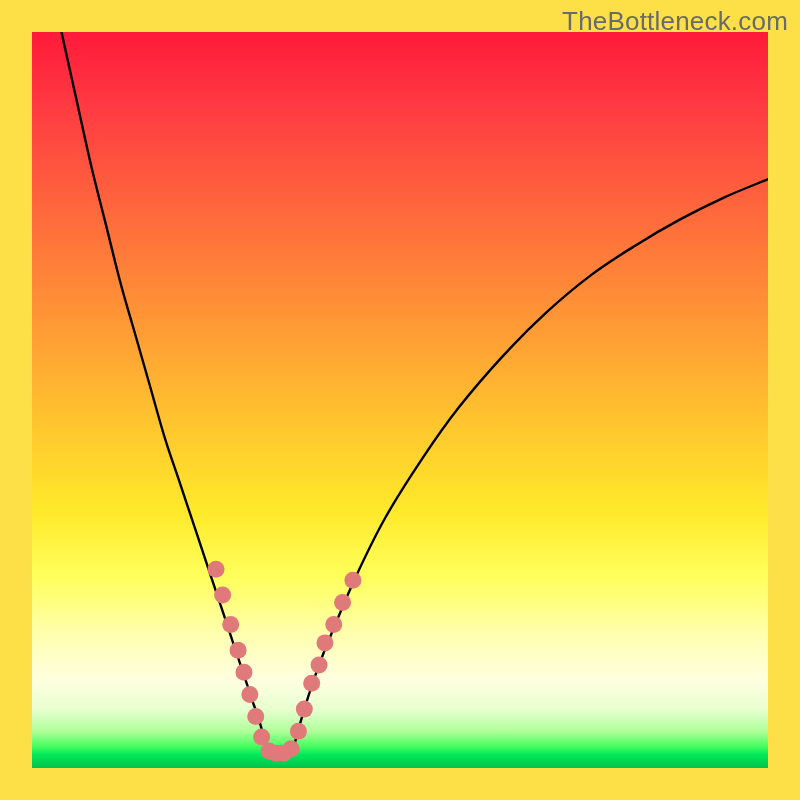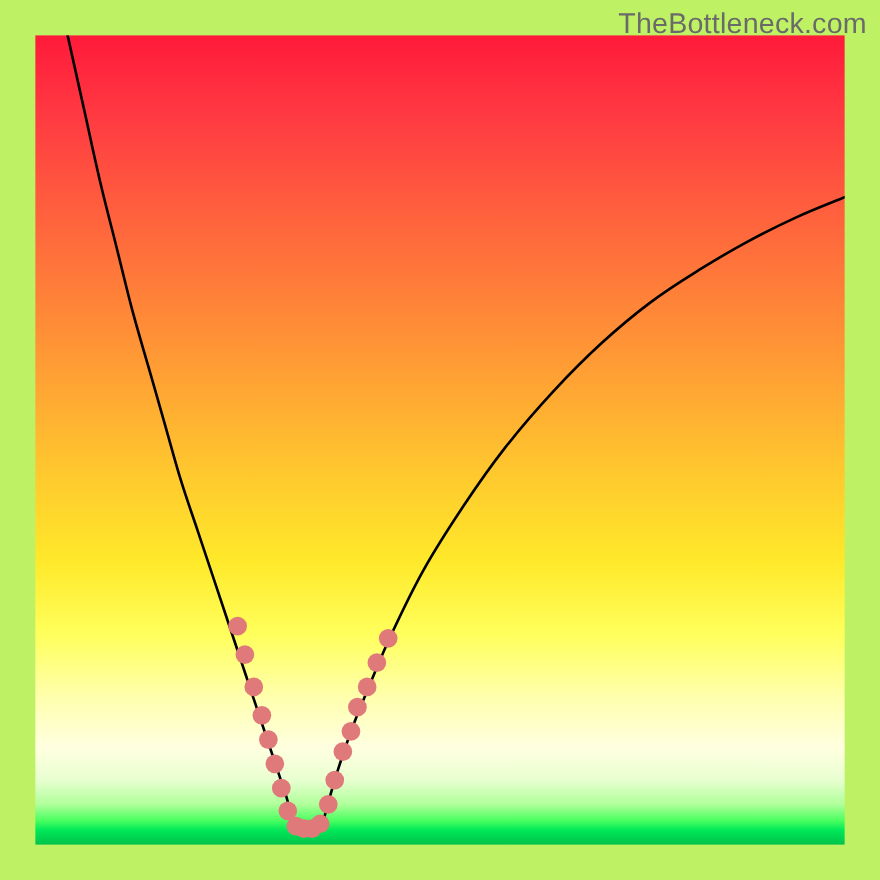--- a/index.html
+++ b/index.html
@@ -10,21 +10,21 @@
     overflow: hidden;
     background: #000;
     font-family: Arial, Helvetica, sans-serif;
   }
   .frame {
     position: absolute;
     top: 0;
     left: 0;
     width: 800px;
     height: 800px;
-    background: #bef264;
+    background: #fde047;
   }
   .plot-area {
     position: absolute;
     top: 32px;
     left: 32px;
     width: 736px;
     height: 736px;
     overflow: hidden;
   }
   .gradient {

